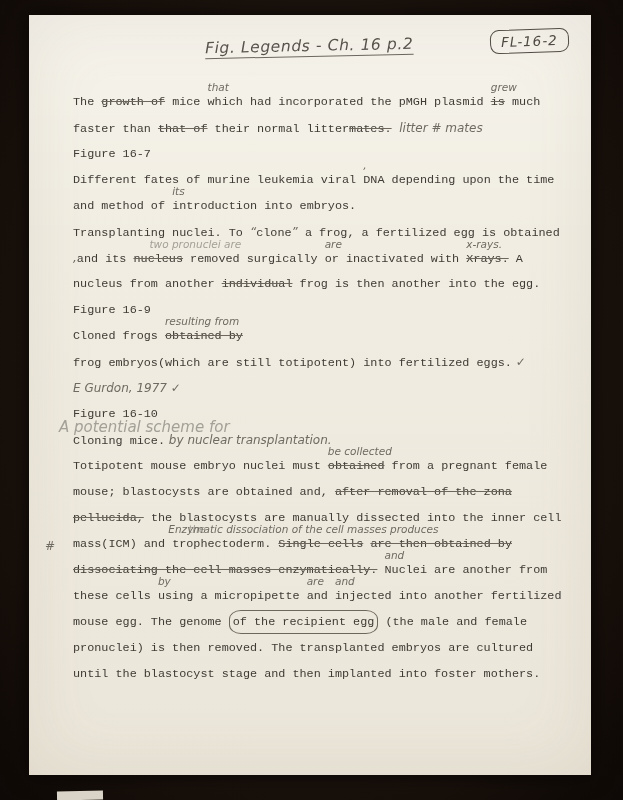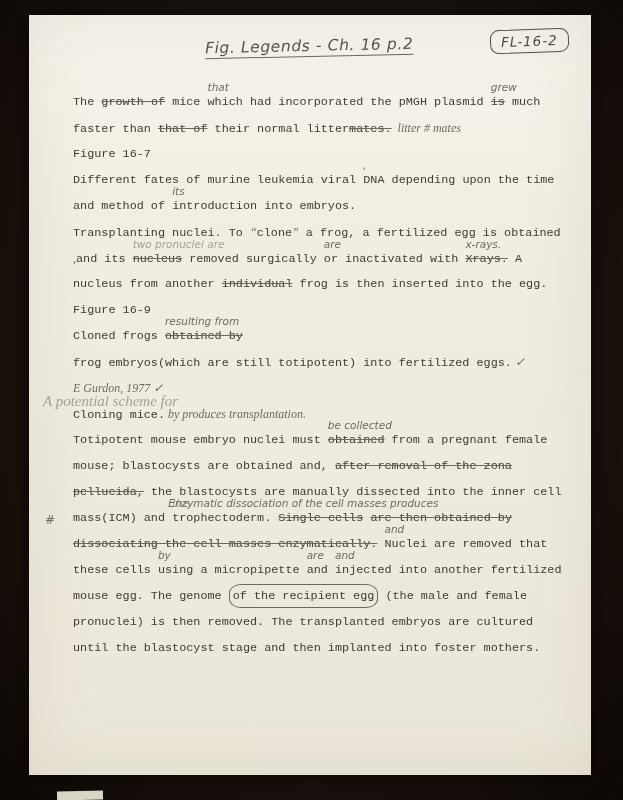--- a/index.html
+++ b/index.html
@@ -34,30 +34,30 @@
     transform:rotate(-2deg);color:#4e4942;white-space:nowrap;
   }
   .body{margin:10px 16px 0 44px;}
   .line{
     position:relative;white-space:pre;line-height:26px;height:26px;
     font-family:"Liberation Mono","DejaVu Sans Mono",monospace;
     font-size:11.8px;color:var(--type,#3f3b35);
   }
   .gap{}
   .seg{position:relative;}
-  .seg.hand{font-size:12px;font-family:Liberation Serif, serif;}
+  .seg.hand{font-size:12px;}
   .st{text-decoration:line-through;text-decoration-color:#6e675e;text-decoration-thickness:1.2px;}
   .ci{border:1.4px solid #6e675e;border-radius:12px / 9px;padding:4px 3px;}
   .note{
     position:absolute;left:0;top:-13px;line-height:1;white-space:nowrap;
     font-family:"DejaVu Sans",sans-serif;font-style:italic;
     font-size:10.5px;color:var(--pencil,#6f6a62);
   }
   .note.wide{left:-110px;}
-  .faint{color:var(--pencil-faint,#a3a098);}
+  .faint{color:var(--pencil-faint,#a3a098);margin-left:16px;}
   .mnote{position:absolute;left:-28px;top:2px;font-size:12px;}
   .overlay{height:0;line-height:0;}
   .overlay .seg{position:relative;top:-7px;left:-30px;font-size:15px;line-height:1;}
 </style>
 </head>
 <body>
 
 <div class="photo">
   <div class="paper">
     <div class="header">
@@ -65,32 +65,33 @@
       <div class="tag hand">FL-16-2</div>
     </div>
     <div class="body">
         <div class="line"><span class="seg typed">The </span><span class="seg typed st">growth of</span><span class="seg typed"> mice </span><span class="seg typed">which<span class="note">that</span></span><span class="seg typed"> had incorporated the pMGH plasmid </span><span class="seg typed st">is<span class="note">grew</span></span><span class="seg typed"> much</span></div>
         <div class="line"><span class="seg typed">faster than </span><span class="seg typed st">that of</span><span class="seg typed"> their normal litter</span><span class="seg typed st">mates.</span><span class="seg hand">  litter # mates</span></div>
         <div class="line gap"><span class="seg typed">Figure 16-7</span></div>
         <div class="line"><span class="seg typed">Different fates of murine leukemia viral </span><span class="seg typed">DNA<span class="note">,</span></span><span class="seg typed"> depending upon the time</span></div>
         <div class="line"><span class="seg typed">and method of </span><span class="seg typed">introduction<span class="note">its</span></span><span class="seg typed"> into embryos.</span></div>
         <div class="line"><span class="seg typed">Transplanting nuclei. To </span><span class="seg hand">“</span><span class="seg typed">clone</span><span class="seg hand">”</span><span class="seg typed"> a frog, a fertilized egg is obtained</span></div>
         <div class="line"><span class="seg hand">,</span><span class="seg typed">and its </span><span class="seg typed st">nucleus<span class="note faint">two pronuclei are</span></span><span class="seg typed"> removed surgically </span><span class="seg typed">or<span class="note">are</span></span><span class="seg typed"> inactivated with </span><span class="seg typed st">Xrays.<span class="note">x-rays.</span></span><span class="seg typed"> A</span></div>
-        <div class="line"><span class="seg typed">nucleus from another </span><span class="seg typed st">individual</span><span class="seg typed"> frog is then inserted into the egg.</span></div>
+        <div class="line"><span class="seg typed">nucleus from another </span><span class="seg typed st">individual</span><span class="seg typed"> frog is then another into the egg.</span></div>
         <div class="line gap"><span class="seg typed">Figure 16-9</span></div>
         <div class="line"><span class="seg typed">Cloned frogs </span><span class="seg typed st">obtained by<span class="note">resulting from</span></span></div>
         <div class="line"><span class="seg typed">frog embryos(which are still totipotent) into fertilized eggs.</span><span class="seg hand"> ✓</span></div>
         <div class="line"><span class="seg hand">E Gurdon, 1977 ✓</span></div>
+        <div class="line gap"><span class="seg typed">Figure 16-10</span></div>
         <div class="line overlay"><span class="seg hand faint">A potential scheme for</span></div>
-        <div class="line"><span class="seg typed">Cloning mice.</span><span class="seg hand"> by produces transplantation.</span></div>
+        <div class="line"><span class="seg typed">Cloning mice.</span><span class="seg hand"> by nuclear transplantation.</span></div>
         <div class="line"><span class="seg typed">Totipotent mouse embryo nuclei must </span><span class="seg typed st">obtained<span class="note">be collected</span></span><span class="seg typed"> from a pregnant female</span></div>
         <div class="line"><span class="seg typed">mouse; blastocysts are obtained and, </span><span class="seg typed st">after removal of the zona</span></div>
         <div class="line"><span class="seg typed st">pellucida,</span><span class="seg typed"> the blastocysts are manually dissected into the inner cell</span></div>
         <div class="line"><span class="mnote hand">#</span><span class="seg typed">mass(ICM) and </span><span class="seg typed">trophectoderm. <span class="note faint">the</span></span><span class="seg typed st">Single cells<span class="note wide">Enzymatic dissociation of the cell masses produces</span></span><span class="seg typed"> </span><span class="seg typed st">are then obtained by</span></div>
-        <div class="line"><span class="seg typed st">dissociating the cell masses enzymatically.</span><span class="seg typed"> </span><span class="seg typed">Nuclei<span class="note">and</span></span><span class="seg typed"> are removed that</span></div>
+        <div class="line"><span class="seg typed st">dissociating the cell masses enzymatically.</span><span class="seg typed"> </span><span class="seg typed">Nuclei<span class="note">and</span></span><span class="seg typed"> are another from</span></div>
         <div class="line"><span class="seg typed">these cells </span><span class="seg typed">using<span class="note">by</span></span><span class="seg typed"> a micropipette </span><span class="seg typed">and<span class="note">are</span></span><span class="seg typed"> </span><span class="seg typed">injected<span class="note">and</span></span><span class="seg typed"> into another fertilized</span></div>
         <div class="line"><span class="seg typed">mouse egg. The genome </span><span class="seg typed ci">of the recipient egg</span><span class="seg typed"> (the male and female</span></div>
         <div class="line"><span class="seg typed">pronuclei) is then removed. The transplanted embryos are cultured</span></div>
         <div class="line"><span class="seg typed">until the blastocyst stage and then implanted into foster mothers.</span></div>
       </div>
   </div>
   <div class="sliver"></div>
 </div>
 
 </body></html>

